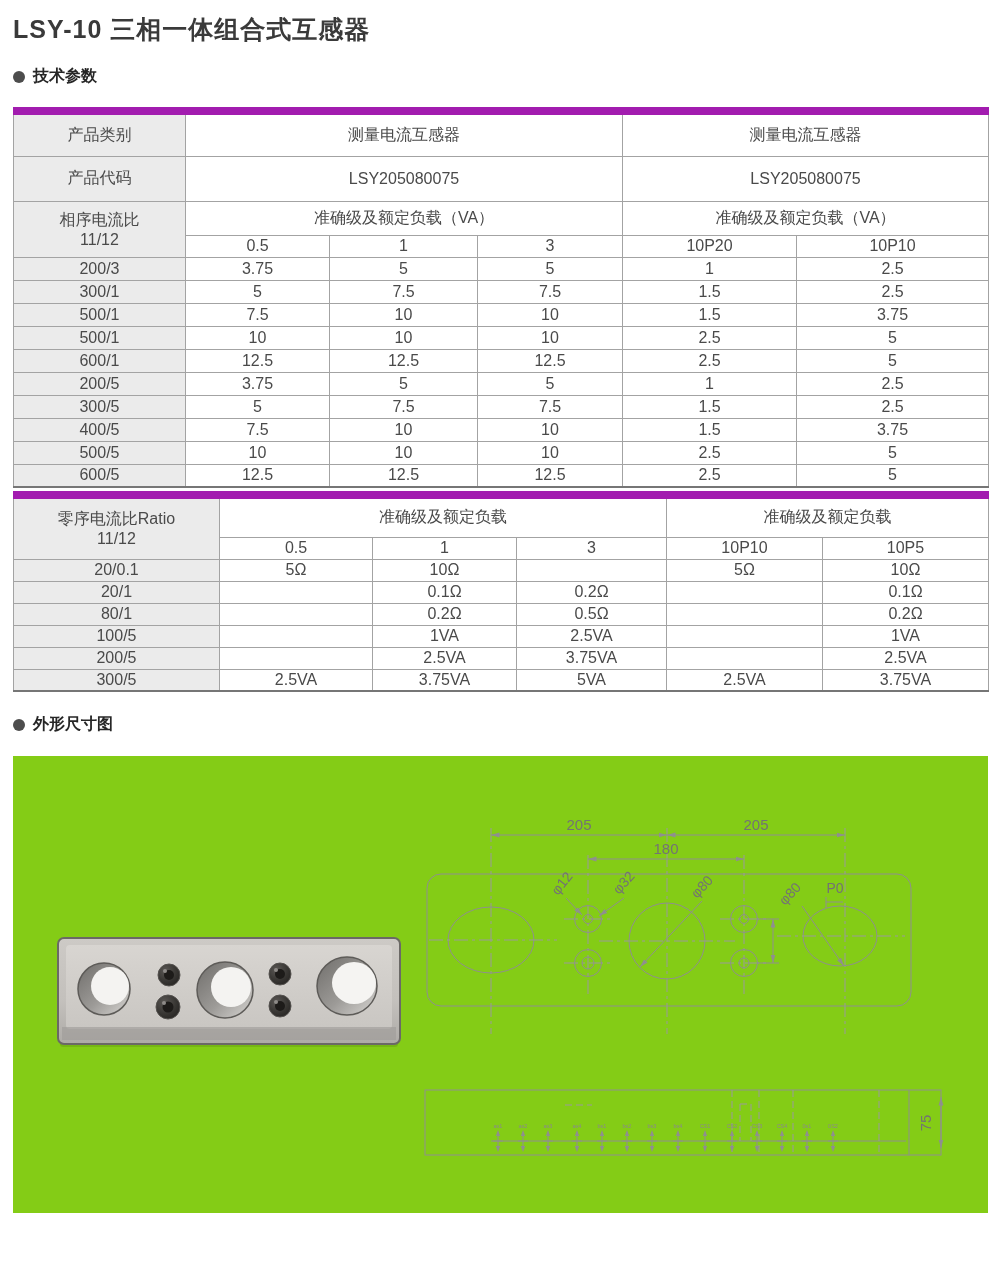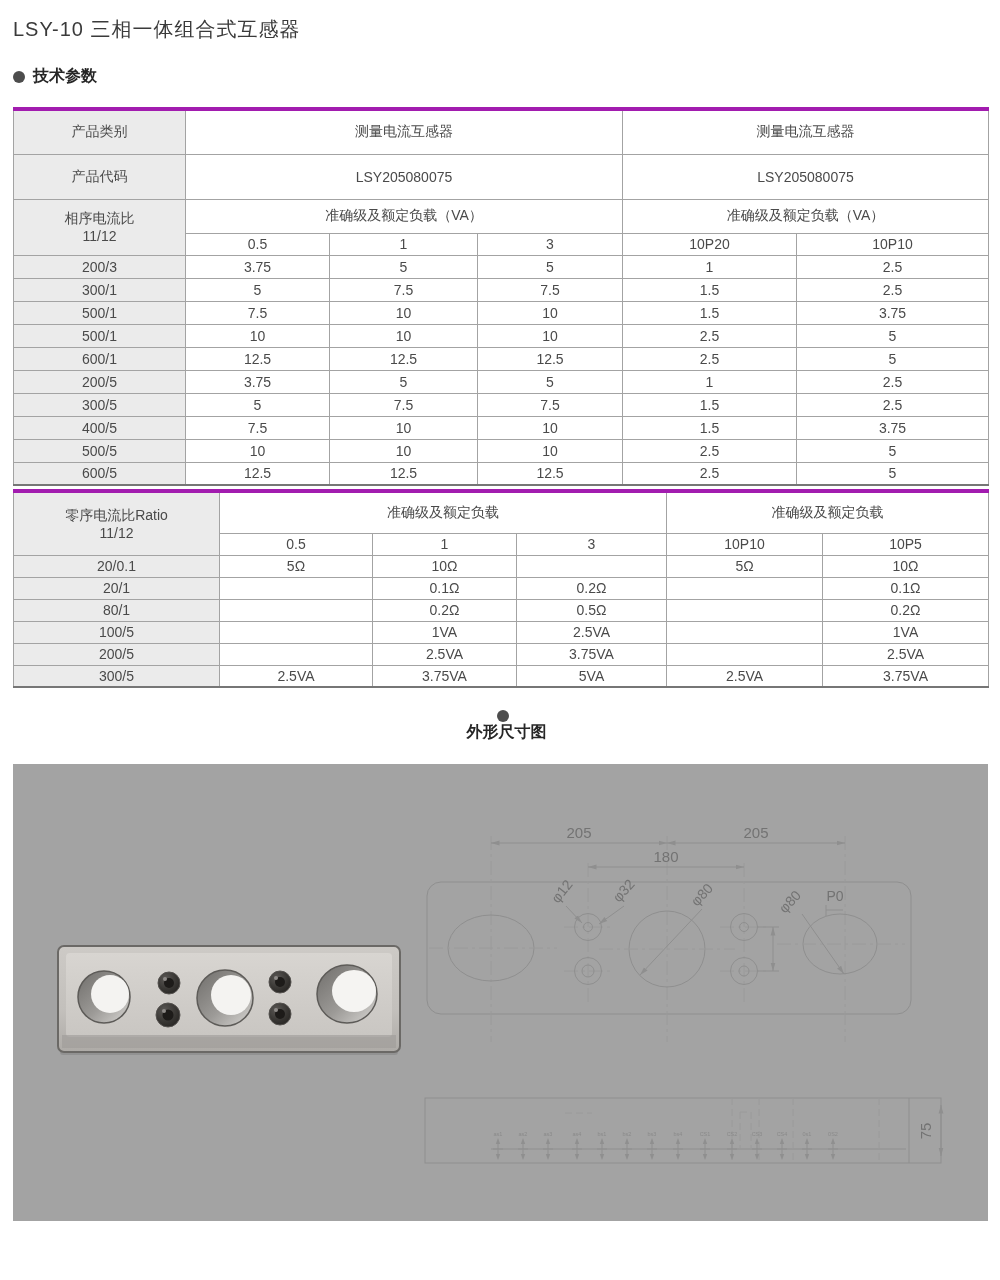--- a/index.html
+++ b/index.html
@@ -2,42 +2,42 @@
 <html><head>
 <meta charset="utf-8">
 <style>
   html,body{margin:0;padding:0;}
   body{
     width:1000px;height:1280px;background:#ffffff;
     font-family:"Liberation Sans","DejaVu Sans",sans-serif;
     color:#3f3f3f;position:relative;overflow:hidden;
   }
   .title{
-    margin:14px 0 0 13px;font-size:20px;font-weight:normal;color:#3a3a3a;
+    margin:14px 0 0 13px;font-size:25px;font-weight:bold;color:#3a3a3a;
     letter-spacing:1px;line-height:30px;
   }
   .sec{margin:22px 0 0 13px;font-size:16px;font-weight:bold;color:#262626;display:flex;align-items:center;}
   .sec .dot{width:12px;height:12px;border-radius:50%;background:#4d4d4d;display:inline-block;margin-right:8px;}
-  .sec2{flex-direction:column;}
+  .sec2{}
   table{
     margin:20px 0 0 13px;width:975px;border-collapse:collapse;table-layout:fixed;
-    font-size:14px;color:#4a4a4a;
-    border-top:4px solid #a21caf;border-bottom:2px solid #767676;padding-left:7px;
+    font-size:16px;color:#4a4a4a;
+    border-top:8px solid #a21caf;border-bottom:2px solid #767676;padding-left:7px;
   }
   #t2{margin-top:3px;}
   td{border:1px solid #a3a3a3;text-align:center;vertical-align:middle;padding:0;}
   td.lab{background:#ebebeb;}
   tr.r45{height:45px;}
   tr.r34{height:34px;}
   tr.r42{height:42px;}
   tr.r22{height:22px;}
   tr.dr{height:23px;}
   tr.dr2{height:22px;}
   .panel{
-    margin:21px 0 0 13px;width:975px;height:457px;background:#a3a3a3;position:relative;
+    margin:21px 0 0 13px;width:975px;height:457px;background:#84cc16;position:relative;
   }
   svg text{font-family:"Liberation Sans","DejaVu Sans",sans-serif;}
   .dln{stroke:#8f8f8f;stroke-width:1;fill:none;}
   .cl{stroke:#9a9a9a;stroke-width:1;fill:none;stroke-dasharray:14 4 3 4;}
   .dsh{stroke:#9a9a9a;stroke-width:1;fill:none;stroke-dasharray:7 4;}
   .dimtxt{fill:#737373;font-size:15px;}
   .phitxt{fill:#737373;font-size:14px;}
   .tinytxt{fill:#8a8a8a;font-size:5.5px;}
 </style>
 </head>

